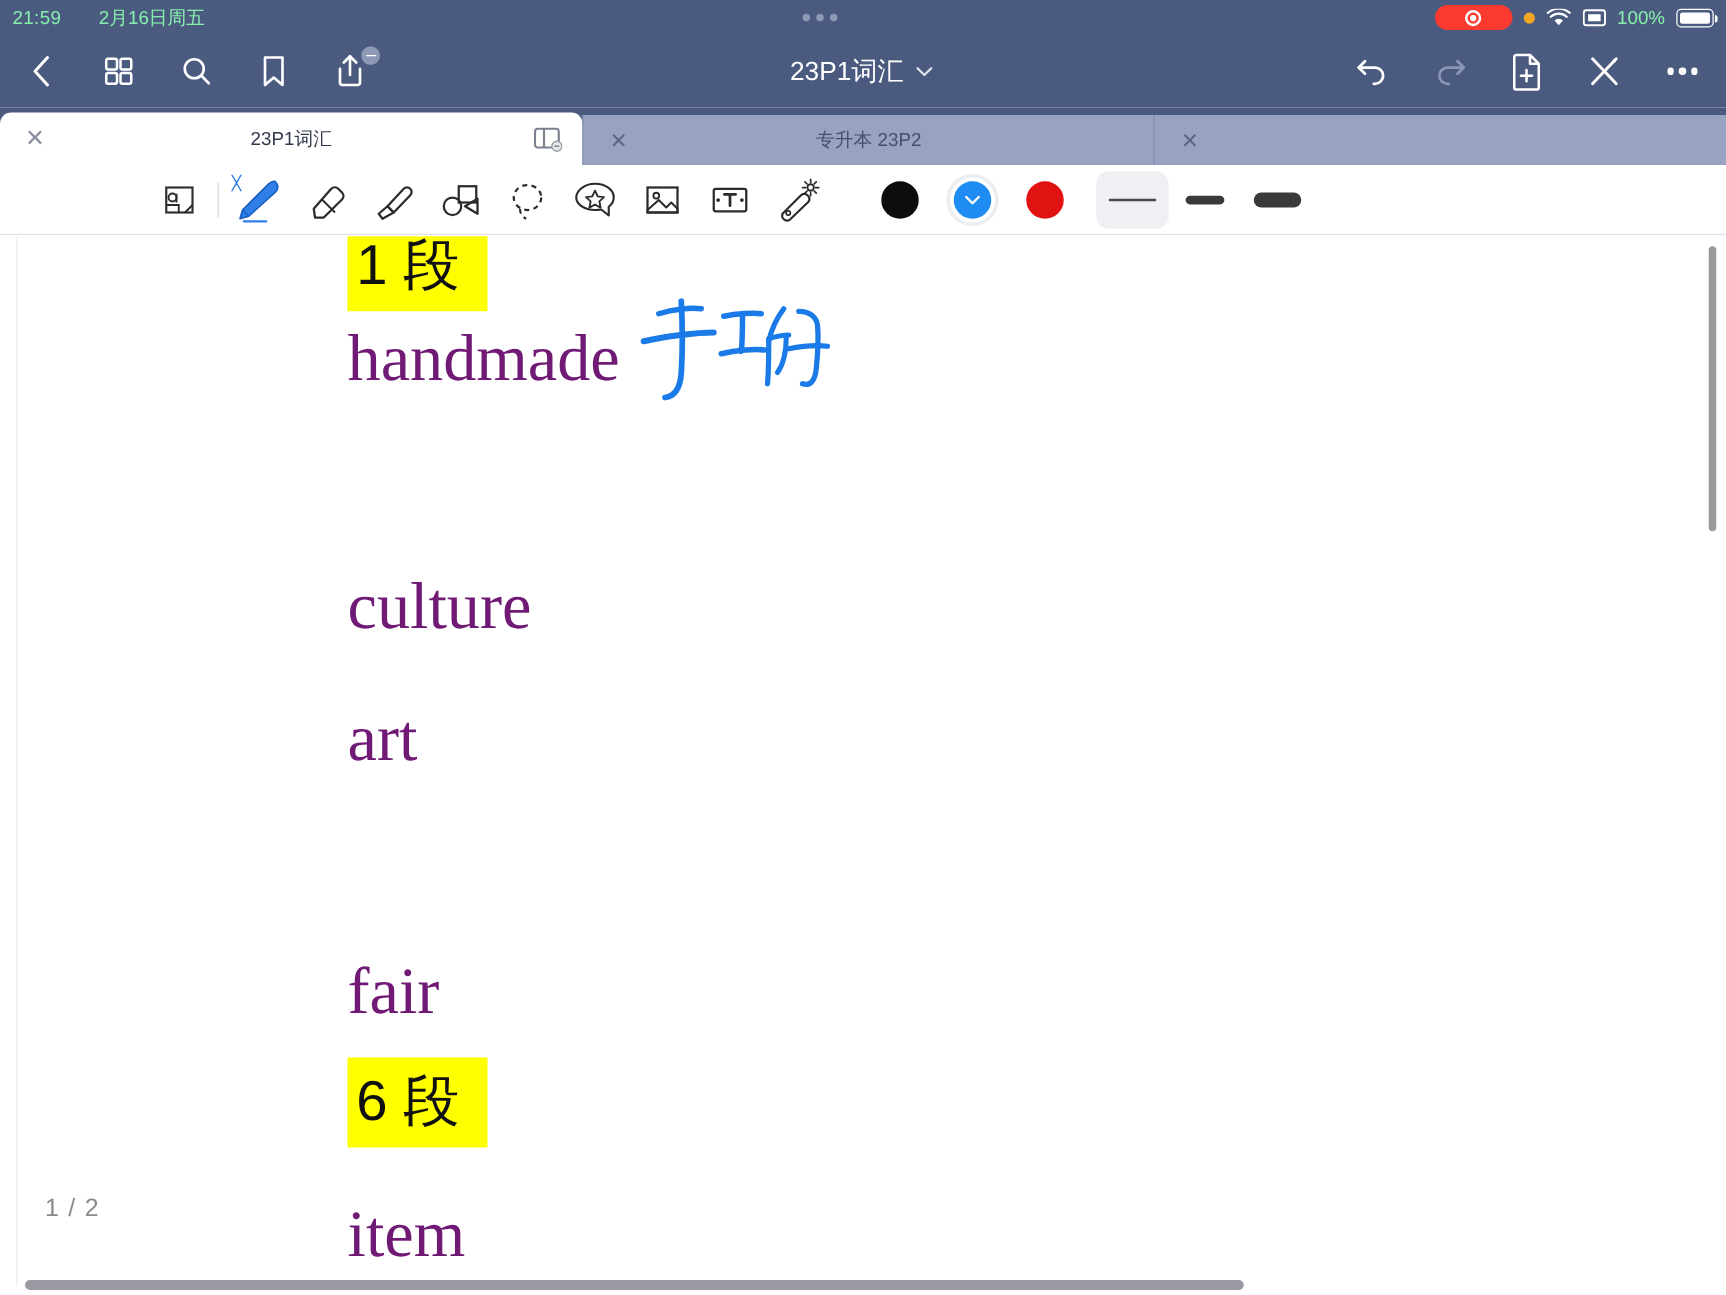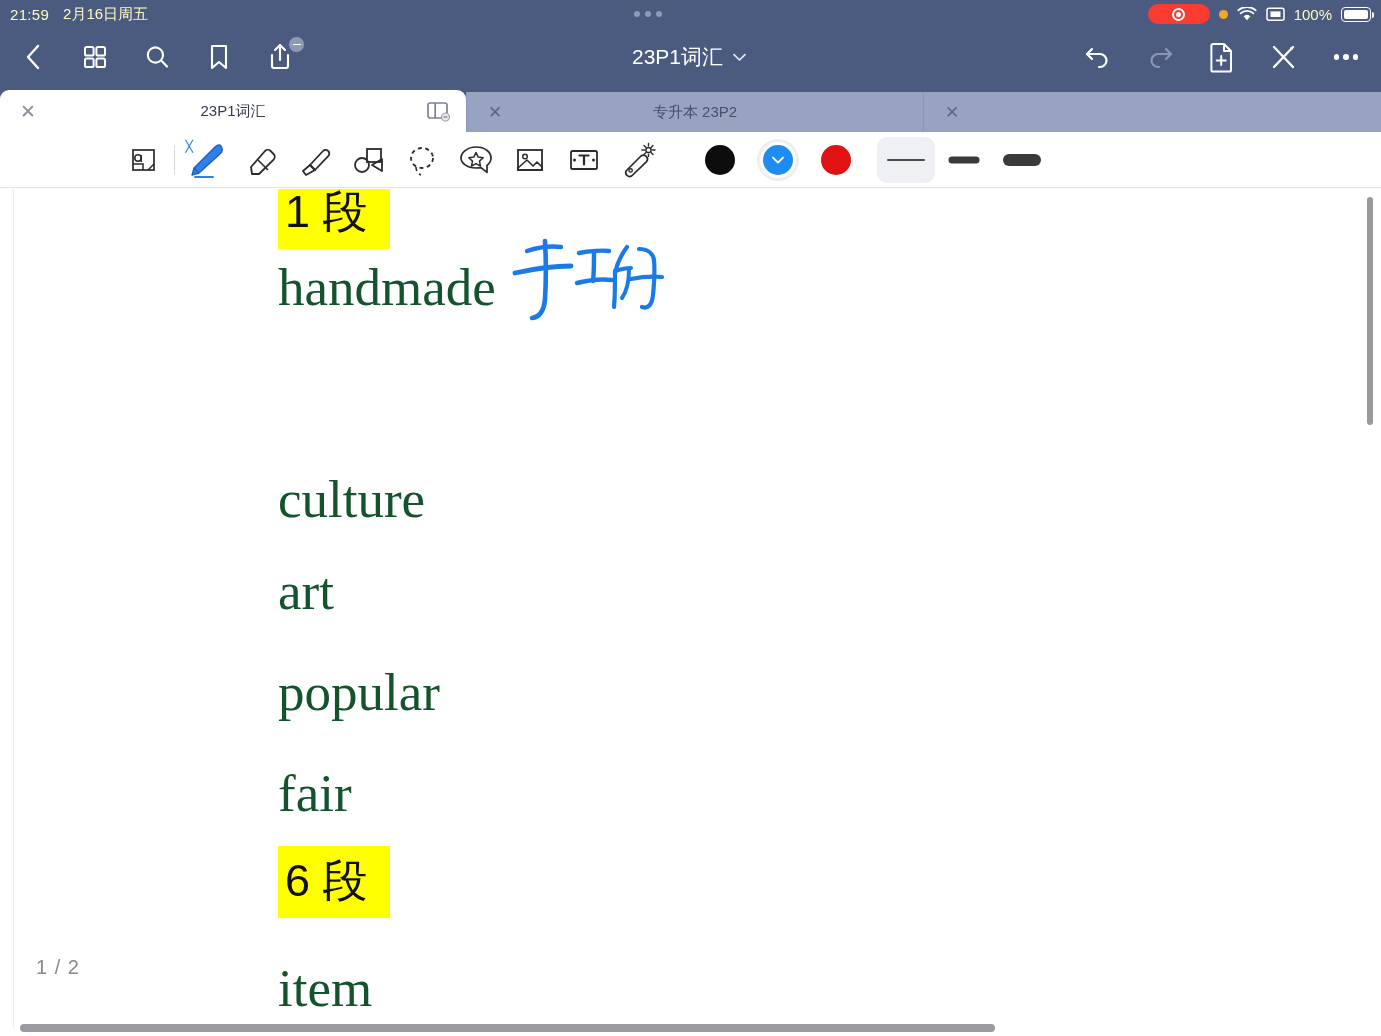--- a/index.html
+++ b/index.html
@@ -9,25 +9,25 @@
     font-family: "Liberation Sans", sans-serif;
     overflow: hidden;
   }
   #app { position: relative; width: 1381px; height: 1036px; }
 
   
   .statusbar {
     position: absolute; left: 0; top: 0; width: 1381px; height: 28px;
     background: #4b5b80;
     display: flex; 
-    color: #fef9c3;
+    color: #86efac;
   }
   .sb-left { display: flex; align-items: center; gap: 14px; padding-left: 10px; }
   .sb-time { font-size: 15px; letter-spacing: .3px; }
-  .sb-date { font-size: 15px; }
+  .sb-date { font-size: 15px; margin-left: 16px; }
   .sb-center { flex: 1; display: flex; justify-content: center; align-items: center; gap: 5px; }
   .sb-dot { width: 6px; height: 6px; border-radius: 50%; background: #8e99b5; }
   .sb-right { display: flex; align-items: center; gap: 9px; padding-right: 10px; }
   .rec-pill {
     width: 62px; height: 20px; border-radius: 10px; background: #fb3b2f;
     display: flex; align-items: center; justify-content: center;
   }
   .rec-ring {
     width: 13px; height: 13px; border-radius: 50%;
     border: 2px solid #ffffff;
@@ -134,21 +134,21 @@
 
   
   .canvas {
     position: absolute; left: 0; top: 189px; width: 1381px; height: 847px;
     background: #ffffff; overflow: hidden;
   }
   .page-edge { position: absolute; left: 13px; top: 0; width: 1px; height: 840px; background: #ededed; }
   .word {
     position: absolute; left: 278px;
     font-family: "Liberation Serif", "DejaVu Serif", serif;
-    font-size: 53px; color: #14532d; white-space: nowrap;
+    font-size: 53px; color: #701a75; white-space: nowrap;
   }
   .hl {
     position: absolute; left: 278px;
     background: #ffff00; color: #111111;
     font-family: "Liberation Sans", sans-serif;
     font-size: 45px; padding: 5px 22px 7px 7px; white-space: nowrap;
   }
   .hand {
     position: absolute; color: #1a7ae8;
   }
@@ -449,23 +449,22 @@
           <path d="M122 14 C116 22 112 31 110 40" stroke-width="4.2"></path>
           <path d="M110 38 C110 52 110 64 109 74" stroke-width="4.2"></path>
           <path d="M110 38 C116 36 122 35 126 35" stroke-width="4"></path>
           <path d="M124 36 C124 48 122 58 117 65" stroke-width="4"></path>
           <path d="M134 16 C142 16 148 20 149 27 C150 38 149 52 148 62 C147 72 143 76 137 74" stroke-width="4.2"></path>
           <path d="M126 46 C136 44 148 43 157 44" stroke-width="4.2"></path>
         </g>
       </svg>
     </div>
 
-    <div class="word" style="top:280px">culture</div>
+    <div class="word" style="top:266px">culture</div>
     <div class="word" style="top:372px">art</div>
-    <div class="word" style="top:473px">popular</div>
     <div class="word" style="top:574px">fair</div>
 
     <div class="hl" style="top:657px">6 段</div>
 
     <div class="word" style="top:769px">item</div>
 
     <div class="pageno">1 / 2</div>
 
     <div class="vscroll"></div>
     <div class="hscroll"></div>

